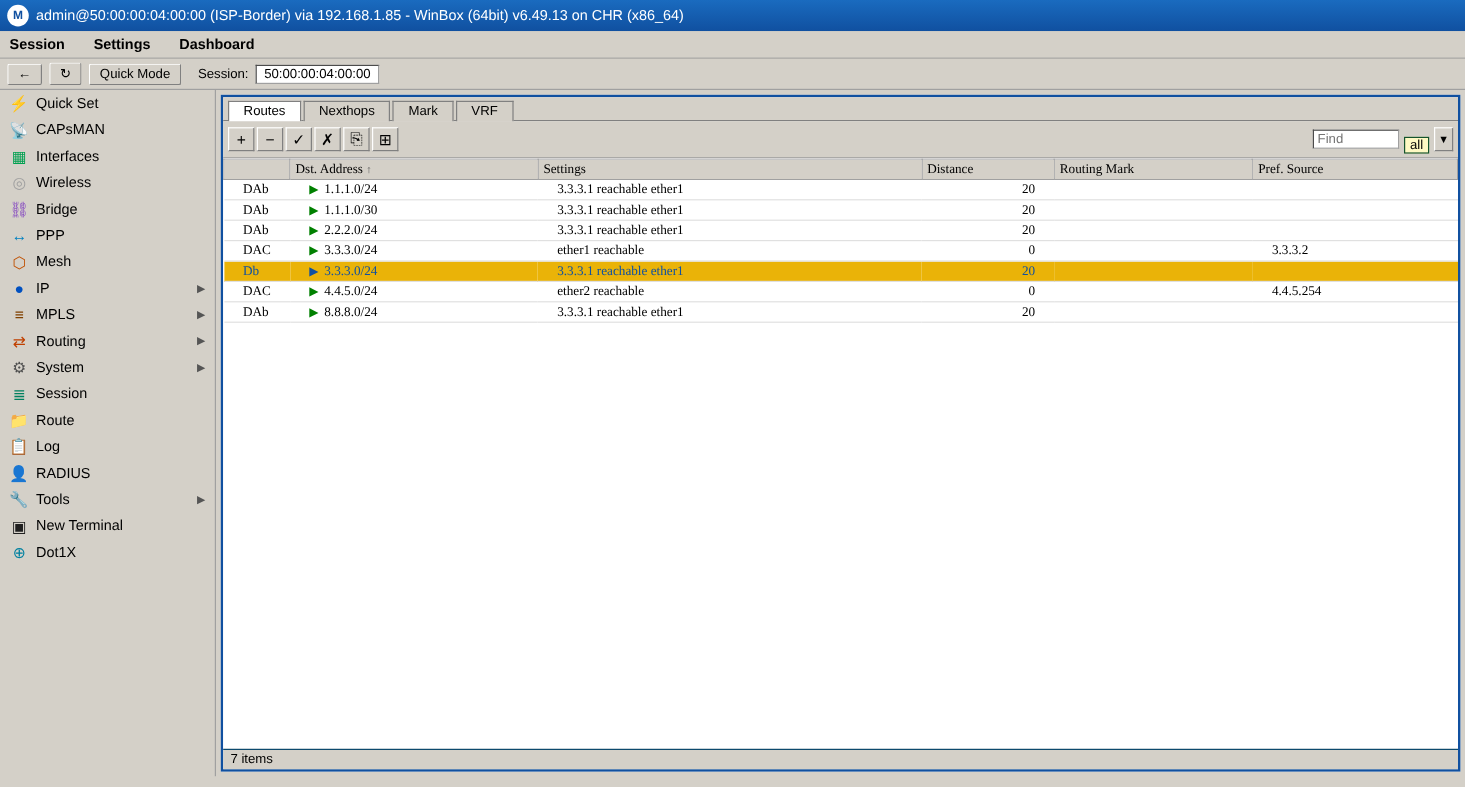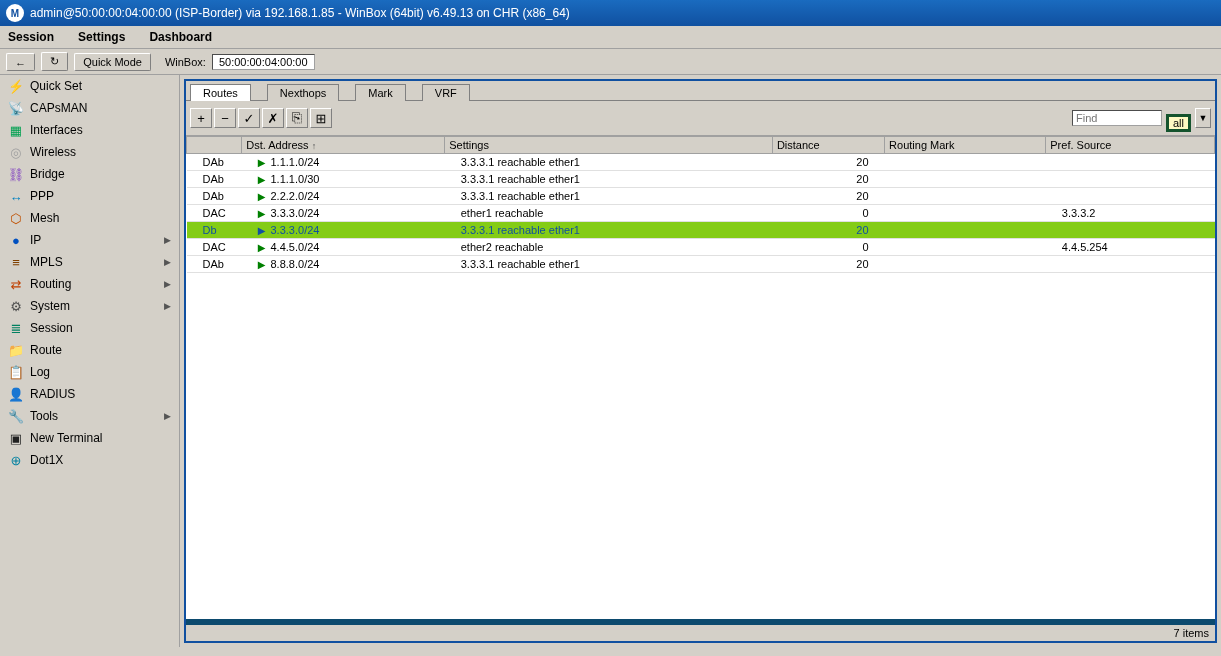--- a/index.html
+++ b/index.html
@@ -142,21 +142,21 @@
       display: flex; align-items: center; justify-content: center;
       cursor: pointer;
     }
 
     
     #tabs {
       display: flex;
       background: #d4d0c8;
       border-bottom: 1px solid #808080;
       padding: 2px 4px 0;
-      gap: 16px;
+      gap: 2px;
     }
     .tab {
       padding: 2px 12px;
       background: #d4d0c8;
       border: 1px solid #808080;
       border-bottom: none;
       cursor: pointer;
       font-size: 11px;
       position: relative;
       top: 1px;
@@ -186,21 +186,21 @@
       font-size: 13px;
     }
     .find-box {
       margin-left: auto;
       display: flex;
       align-items: center;
       gap: 4px;
     }
     .find-input {
       border: 1px inset #a0a0a0;
-      width: 90px;
+      width: 72px;
       padding: 1px 3px;
       font-size: 11px;
     }
     .find-dropdown-btn {
       width: 16px; height: 20px;
       background: #d4d0c8;
       border: 1px solid #808080;
       border-top-color: #fff; border-left-color: #fff;
       display: flex; align-items: center; justify-content: center;
       cursor: pointer;
@@ -210,38 +210,39 @@
     
     #route-table {
       flex: 1;
       overflow-y: auto;
       background: white;
     }
     table {
       width: 100%;
       border-collapse: collapse;
       font-size: 11px;
+      font-family: Liberation Serif, serif;
     }
     thead tr {
       background: #d4d0c8;
     }
     thead th {
       border: 1px solid #a0a0a0;
       padding: 2px 4px;
       text-align: left;
       font-weight: normal;
       white-space: nowrap;
       position: sticky; top: 0;
       background: #d4d0c8;
     }
     tbody tr {
       border-bottom: 1px solid #e0e0e0;
     }
     tbody tr.highlighted {
-      background: #84cc16;
+      background: #eab308;
       color: #1050a0;
     }
     td {
       padding: 2px 16px;
       white-space: nowrap;
     }
     .col-flag { width: 50px; }
     .col-sort-arrow { color: #555; font-size: 9px; }
     .route-arrow {
       color: #008000;
@@ -250,24 +251,23 @@
     }
     .route-arrow-blue {
       color: #1050a0;
       font-size: 10px;
       margin-right: 2px;
     }
 
     
     #status-bar {
       background: #d4d0c8;
-      border-top: 6px solid #0c4a6e;
+      border-top: 1px solid #0c4a6e;
       padding: 2px 6px;
       font-size: 11px;
-      text-align: right;
     }
 
     
     .icon-quick-set { color: #e05000; }
     .icon-capsman { color: #0050a0; }
     .icon-interfaces { color: #00a050; }
     .icon-wireless { color: #a0a0a0; }
     .icon-bridge { color: #8040c0; }
     .icon-ppp { color: #0080c0; }
     .icon-mesh { color: #c05000; }
@@ -294,21 +294,21 @@
 <div id="menu-bar">
   <span>Session</span>
   <span>Settings</span>
   <span>Dashboard</span>
 </div>
 
 <div id="toolbar">
   <button class="toolbar-btn">←</button>
   <button class="toolbar-btn">↻</button>
   <button class="toolbar-btn">Quick Mode</button>
-  <span class="session-label">WinBox:</span>
+  <span class="session-label">Session:</span>
   <span class="session-value">50:00:00:04:00:00</span>
 </div>
 
 <div id="main">
 
   <div id="sidebar">
     <div class="sidebar-item">
       <span class="icon icon-quick-set">⚡</span>
       <span>Quick Set</span>
     </div>
@@ -401,21 +401,21 @@
 
       <div id="action-toolbar">
         <div class="action-btn">+</div>
         <div class="action-btn">−</div>
         <div class="action-btn">✓</div>
         <div class="action-btn">✗</div>
         <div class="action-btn">⎘</div>
         <div class="action-btn">⊞</div>
         <div class="find-box">
           <input class="find-input" type="text" placeholder="Find" style="">
-          <span style="font-size:11px; padding: 0 4px; background:#fef9c3; border: 3px solid #14532d; margin-top: 10px;">all</span>
+          <span style="font-size:11px; padding: 0 4px; background:#fef9c3; border: 1px solid #14532d; margin-top: 10px;">all</span>
           <div class="find-dropdown-btn">▼</div>
         </div>
       </div>
 
       <div id="route-table">
         <table>
           <thead>
             <tr>
               <th class="col-flag"></th>
               <th>

